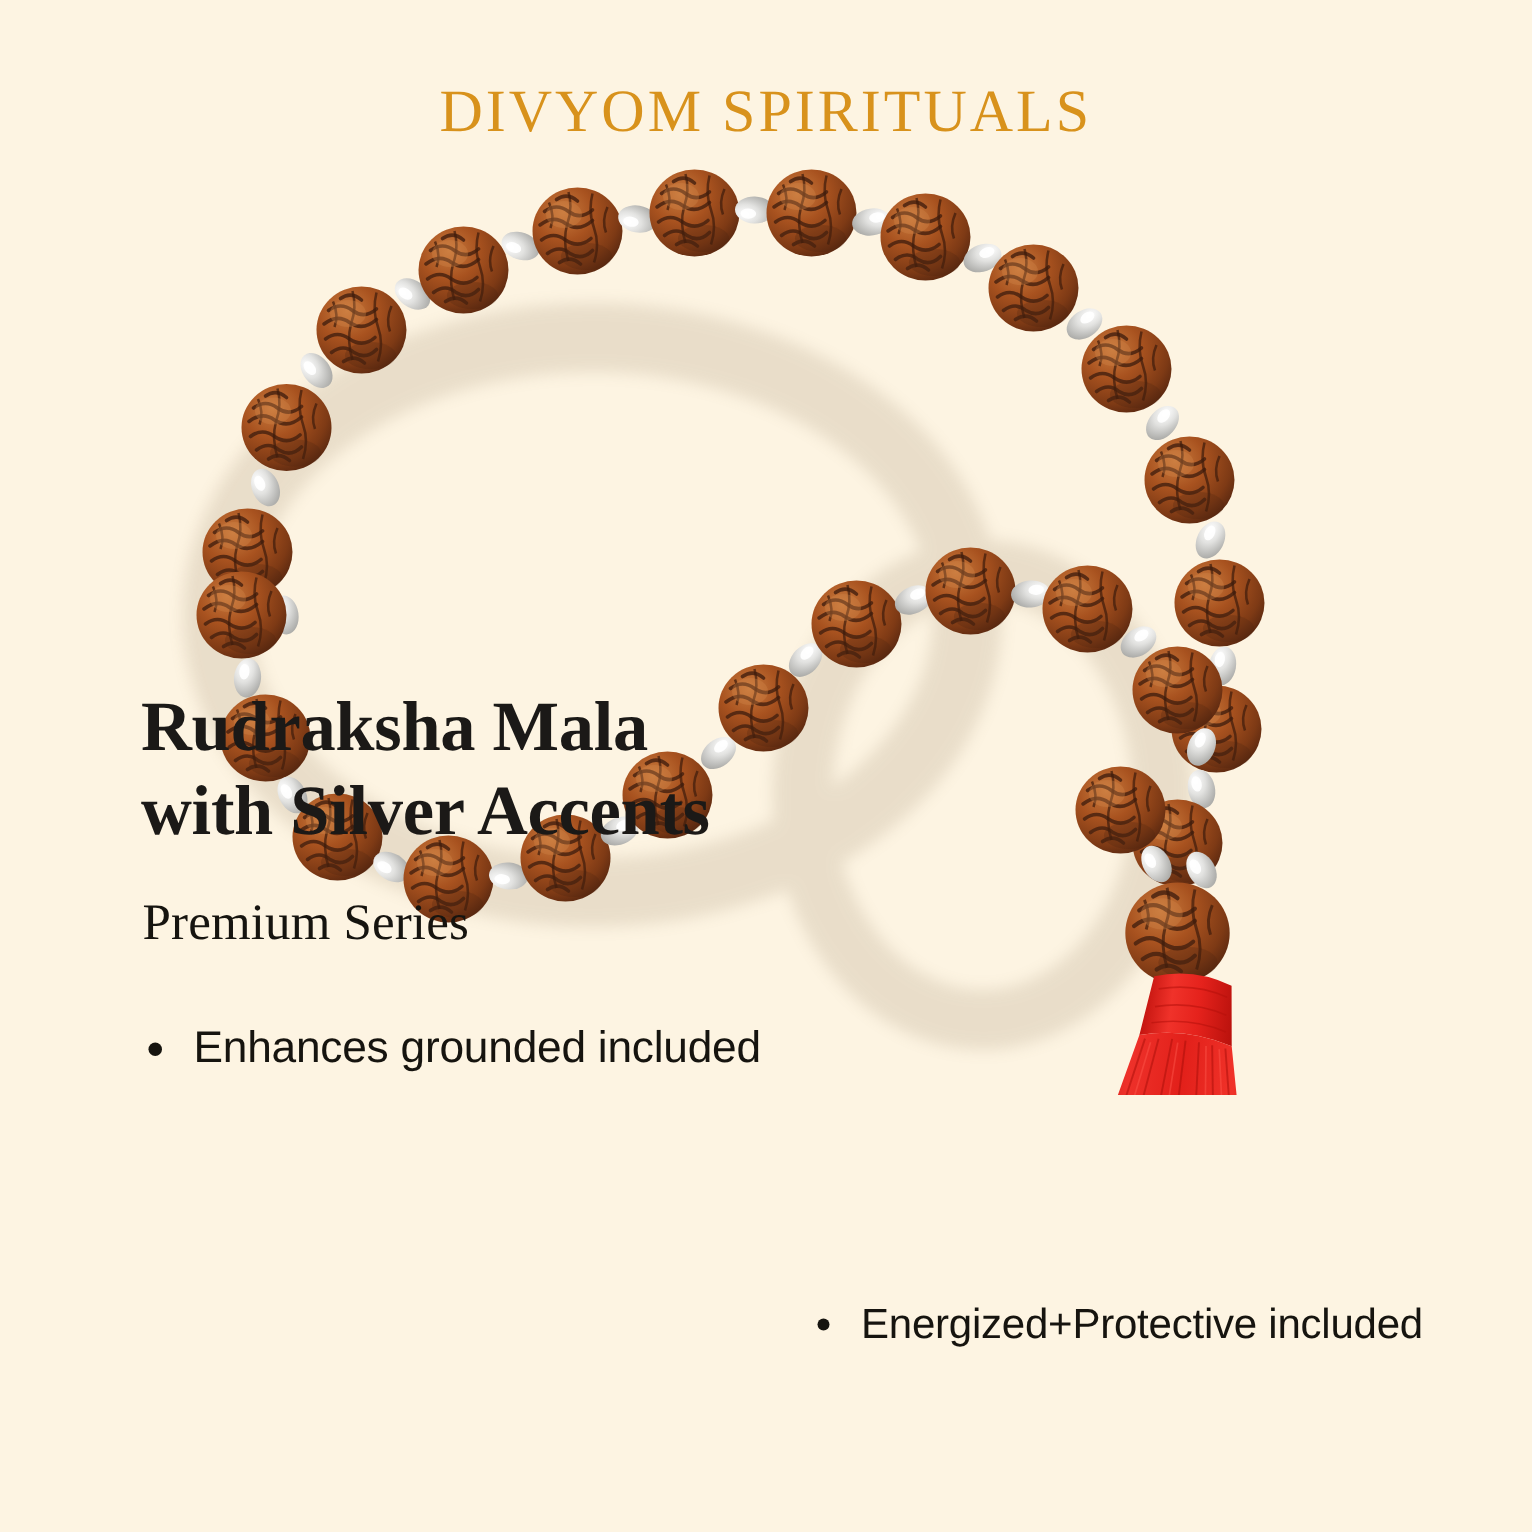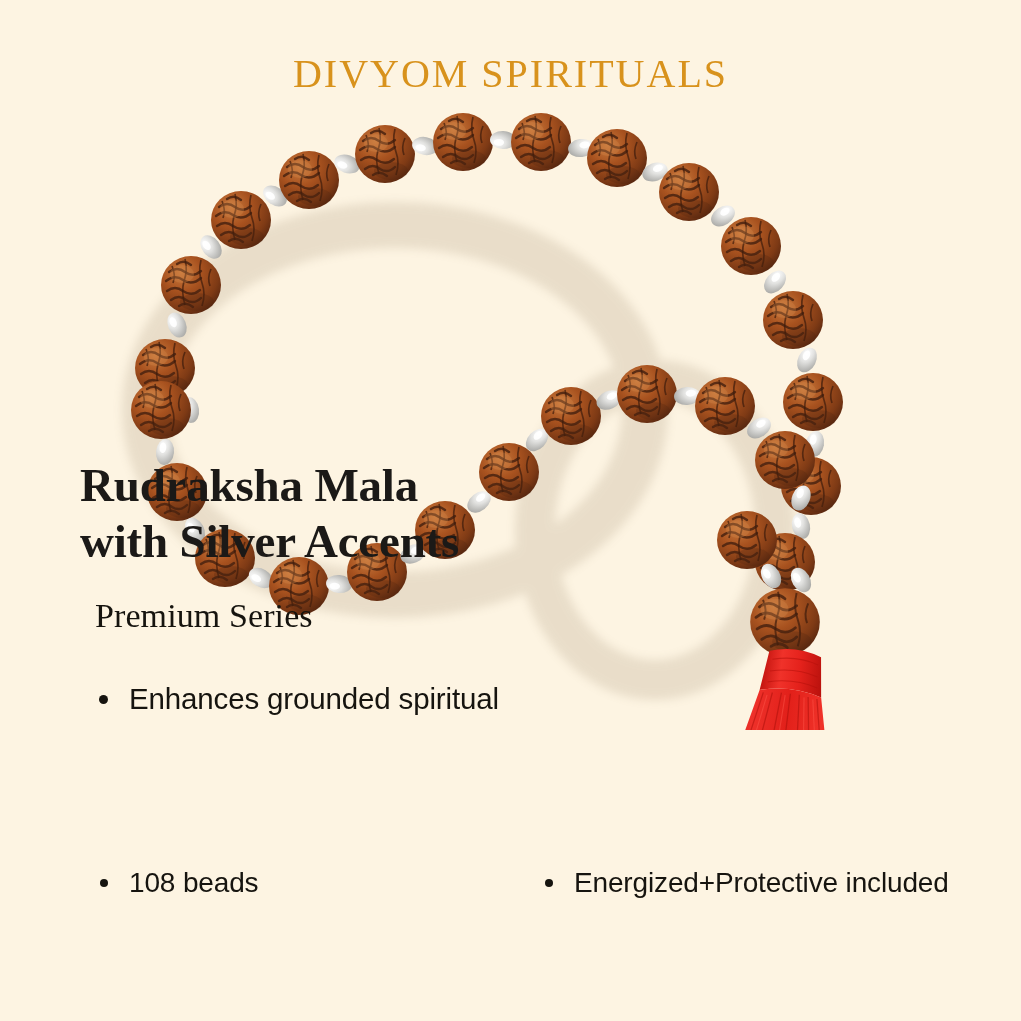--- a/index.html
+++ b/index.html
@@ -37,21 +37,21 @@
     left: 95px;
     top: 110px;
     width: 880px;
     height: 620px;
   }
   #art svg { display: block; width: 100%; height: 100%; }
 
   
   #title {
     position: absolute;
-    left: 80px;
+    left: 94px;
     top: 458px;
     font-family: "Liberation Serif", serif;
     font-weight: 700;
     font-size: 47px;
     line-height: 1.19;
     color: #1B1917;
     letter-spacing: -0.2px;
   }
   #title .l2 { display: block; font-family: Liberation Serif, serif; }
   #subtitle {
@@ -406,24 +406,23 @@
   </div>
 
   <div id="title">
     <span>Rudraksha Mala</span>
     <span class="l2">with Silver Accents</span>
   </div>
 
   <div id="subtitle">Premium Series</div>
 
   <div id="features">
-    <div class="feat">Enhances grounded spiritual</div>
+    <div class="feat">Enhances grounded included</div>
   </div>
 
   <div class="col" id="col-benefits">
-    <div class="item">108 beads</div>
   </div>
 
   <div class="col" id="col-specs">
     <div class="item">Energized+Protective included</div>
   </div>
 
 </div>
 
 </body></html>

